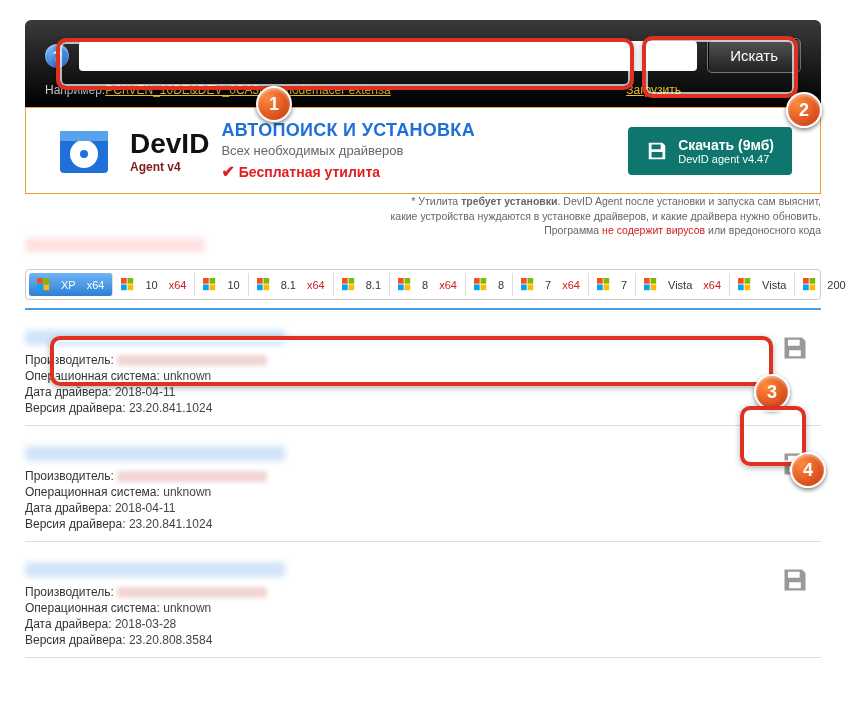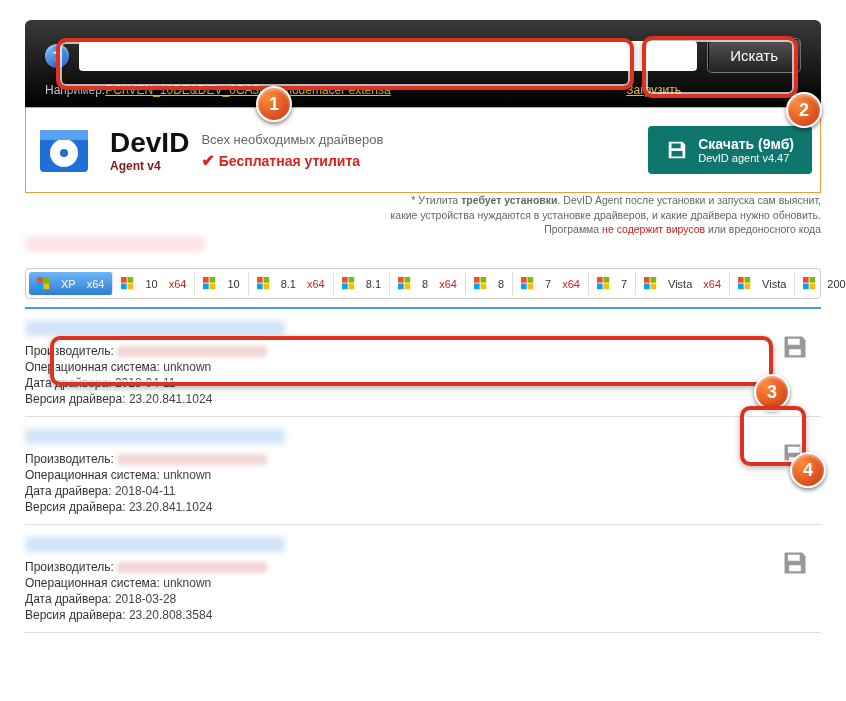--- a/index.html
+++ b/index.html
@@ -5,21 +5,21 @@
 body { margin:0; font-family:Arial,Helvetica,sans-serif; background:#fff; font-size:13px; color:#333; }
 .page { width:846px; height:701px; position:relative; box-sizing:border-box; padding:20px 25px; }
 .header { background:linear-gradient(#3a3a3a,#000); border-radius:6px 6px 0 0; padding:18px 20px 10px; position:relative; }
 .search-row { display:flex; align-items:center; gap:10px; }
 .help-icon { width:24px; height:24px; border-radius:50%; background:radial-gradient(circle at 30% 30%,#6ab0ff,#1e5fb0); display:flex; align-items:center; justify-content:center; color:#fff; font-weight:bold; font-size:15px; box-shadow:inset 0 2px 3px rgba(255,255,255,.5),0 1px 2px rgba(0,0,0,.6); }
 .search-input { flex:1; height:26px; border-radius:4px; border:none; padding:2px 8px; font-size:14px; background:#fff; }
 .search-btn { background:linear-gradient(#555,#222); border:1px solid #777; border-radius:5px; color:#fff; padding:8px 22px; font-size:15px; cursor:pointer; box-shadow:1px 1px 0 #000 inset; }
 .example-row { margin-top:10px; font-size:12px; color:#ccc; display:flex; align-items:center; }
 .example-row a { color:#f0c030; text-decoration:underline; font-size:12px; }
 .load-link { margin-left:auto; color:#f0c030; text-decoration:underline; margin-right:120px; }
-.promo { border:1px solid #f0a030; margin-top:0; padding:12px 8px; display:flex; align-items:center; gap:12px; background:#fff; }
+.promo { border:1px solid #f0a030; margin-top:0; padding:12px 28px; display:flex; align-items:center; gap:12px; background:#fff; }
 .box-icon { width:60px; height:60px; position:relative; }
 .box-icon svg { width:60px; height:60px; }
 .promo-title { margin-left:4px; }
 .promo-title .dev { font-size:28px; font-weight:bold; color:#111; }
 .promo-title .agent { font-size:12px; font-weight:bold; color:#7f1d1d; }
 .promo-mid { flex:1; }
 .promo-mid .line1 { color:#1e6fd8; font-size:18px; font-weight:bold; letter-spacing:.3px; }
 .promo-mid .line2 { color:#666; font-size:13px; margin-top:2px; }
 .promo-mid .line3 { color:#e02020; font-weight:bold; font-size:14px; margin-top:4px; display:flex; align-items:center; gap:4px; }
 .dl-btn { background:#0f766e; color:#fff; border-radius:4px; padding:10px 18px; display:flex; align-items:center; gap:10px; cursor:pointer; }
@@ -31,21 +31,21 @@
 .h1 { font-size:20px; margin:24px 0 6px; color:#222; }
 .blur-small { display:inline-block; width:180px; height:14px; background:#ffe0e0; filter:blur(3px); border-radius:3px; margin-bottom:2px; }
 .os-row { border:1px solid #ccc; border-radius:4px; padding:3px; margin-top:12px; display:flex; gap:0; background:#fff; }
 .os-tab { border-right:1px solid #ddd; padding:5px 8px; font-size:11px; display:flex; align-items:center; gap:11px; cursor:pointer; white-space:nowrap; }
 .os-tab:last-child { border-right:none; }
 .os-tab.sel { background:linear-gradient(#6eb5f7,#2d7fd4); color:#fff; border-radius:3px; }
 .os-tab .x64 { color:#d02020; font-size:11px; vertical-align:super; }
 .os-tab.sel .x64 { color:#fff; }
 .win-logo { display:inline-block; width:13px; height:13px; }
 .hr-blue { height:2px; background:#45a0e8; margin:8px 0 0; border:none; }
-.result { padding:12px 0 8px; border-bottom:1px solid #ddd; position:relative; }
+.result { padding:20px 0 8px; border-bottom:1px solid #ddd; position:relative; }
 .result .title-blur { width:260px; height:15px; background:#d0e4f8; filter:blur(3px); border-radius:3px; margin-bottom:8px; }
 .result .row { font-size:12px; color:#444; margin:2px 0; }
 .result .lbl { color:#333; }
 .result .val-blur { display:inline-block; width:150px; height:11px; background:#f2d5d5; filter:blur(2px); border-radius:2px; vertical-align:middle; }
 .floppy { position:absolute; right:10px; top:24px; width:30px; height:30px; cursor:pointer; }
 .floppy svg { width:28px; height:28px; fill:#999; }
 .callout { position:absolute; border:4px solid #e03020; border-radius:10px; box-shadow:0 0 0 2px rgba(255,255,255,.7) inset,0 2px 6px rgba(0,0,0,.3); pointer-events:none; }
 .badge { position:absolute; width:32px; height:32px; border-radius:50%; background:radial-gradient(circle at 30% 30%,#ff8a3a,#c83410); color:#fff; font-weight:bold; font-size:18px; display:flex; align-items:center; justify-content:center; box-shadow:0 2px 4px rgba(0,0,0,.5),inset 0 2px 3px rgba(255,255,255,.5); border:2px solid #fff; pointer-events:none; }
 .check { color:#e02020; font-size:16px; }
 </style>
@@ -75,20 +75,21 @@
           <circle cx="30" cy="33" r="14" fill="#fff"></circle>
           <circle cx="30" cy="33" r="4" fill="#1e6fd8"></circle>
           <rect x="6" y="10" width="48" height="10" fill="#59a3ee"></rect>
         </svg>
     </div>
     <div class="promo-title">
       <div class="dev">DevID</div>
       <div class="agent">Agent v4</div>
     </div>
     <div class="promo-mid">
+      <div class="line1">АВТОПОИСК И УСТАНОВКА</div>
       <div class="line2">Всех необходимых драйверов</div>
       <div class="line3">
           <span class="check">✔</span>
           <span>Бесплатная утилита</span>
         </div>
     </div>
     <div class="dl-btn">
       <svg class="save-i" viewBox="0 0 24 24" fill="#fff">
           <path d="M3 3h15l3 3v15H3V3zm3 2v5h10V5H6zm0 8v6h12v-6H6z"></path>
         </svg>

